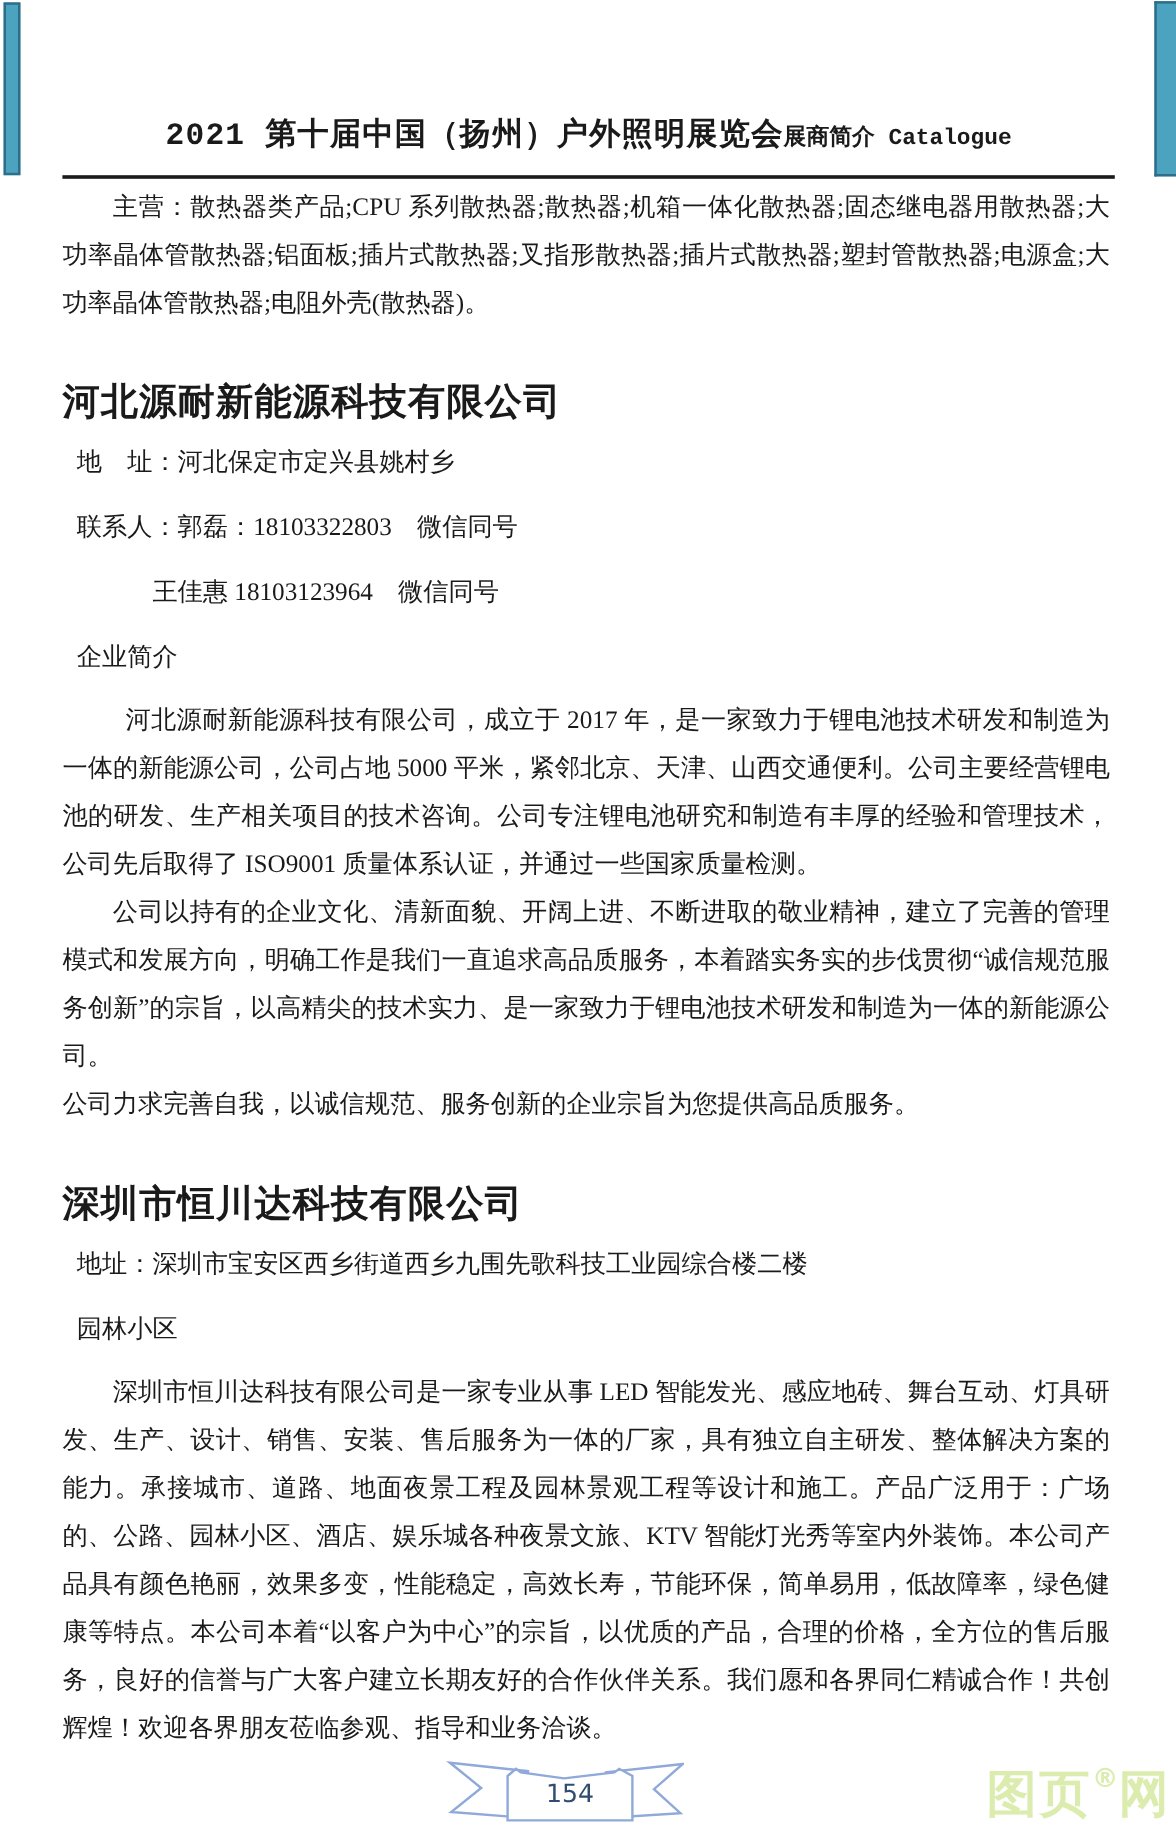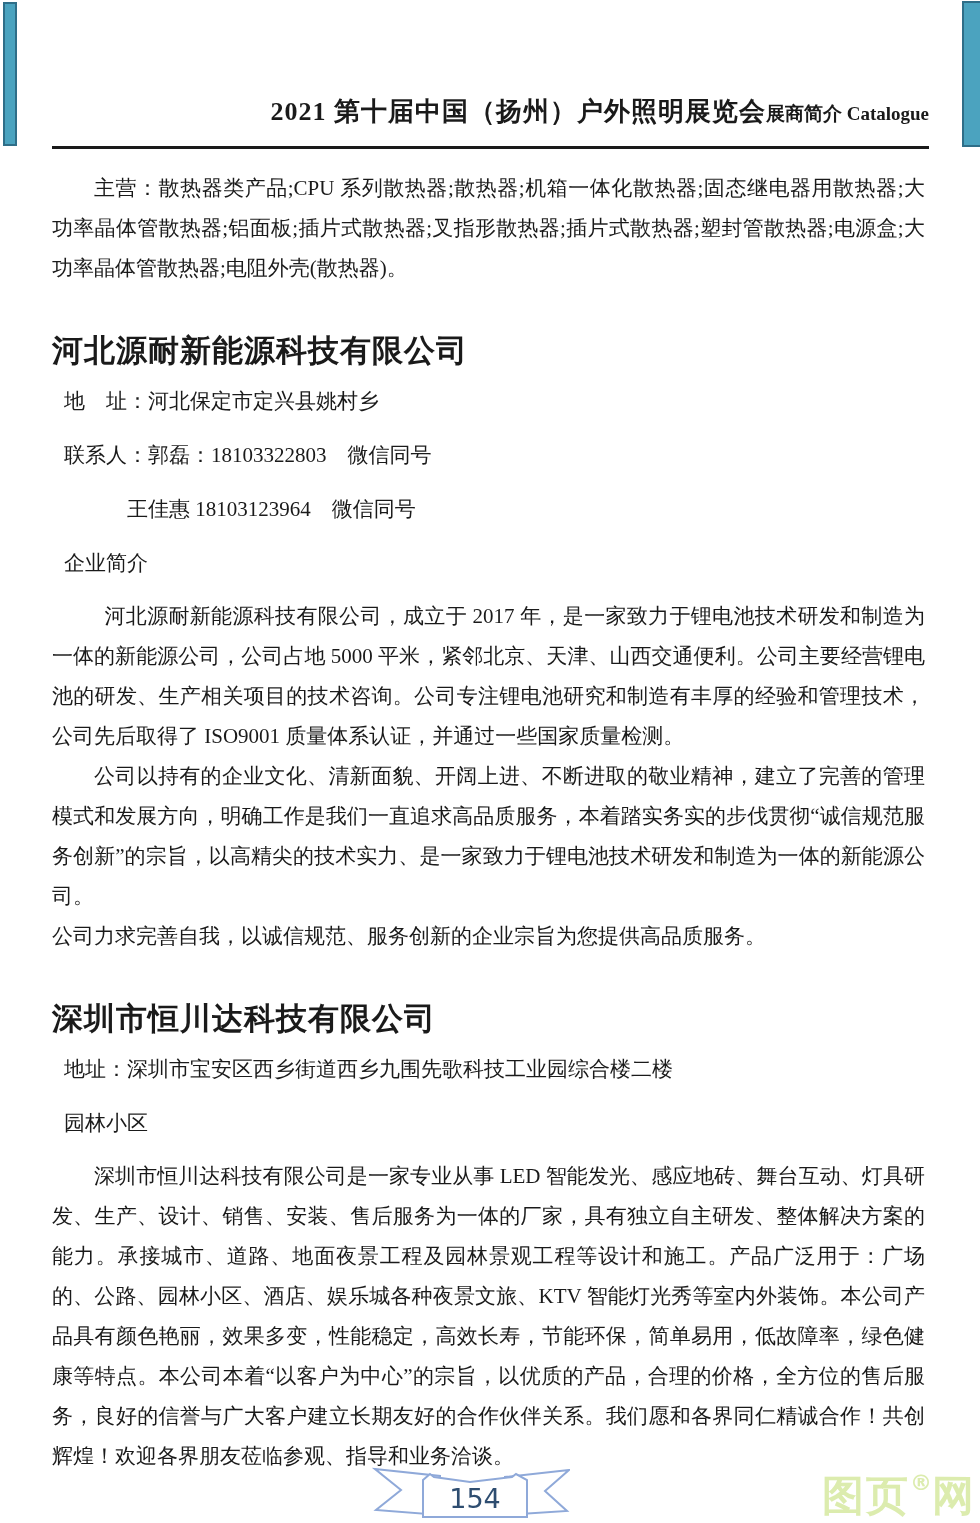--- a/index.html
+++ b/index.html
@@ -9,45 +9,45 @@
     font-family:"Liberation Serif","DejaVu Serif",serif;
   }
   
   .accent-bar { position:absolute; background:#4BA3BF; border:2px solid #2F6E88; box-sizing:border-box; }
   .accent-bar.left  { left:3px;  top:2px; width:14px; height:144px; }
   .accent-bar.right { right:0;   top:1px; width:18px; height:146px; border-right:none; }
 
   
   .header-row {
     position:absolute; left:52px; top:94px; width:877px;
-    display:flex; justify-content:flex-end; align-items:baseline;
-    font-family:Liberation Serif, serif;
+    display:flex; justify-content:center; align-items:baseline;
+    font-family:Liberation Mono, monospace;
   }
   .header-title-left  { font-size:26px; font-weight:700; letter-spacing:1px; }
   .header-title-right { font-size:19px; font-weight:600; }
   .header-rule { position:absolute; left:52px; top:146px; width:877px; height:3px; background:#1a1a1a; }
 
   
-  .content { position:absolute; left:52px; top:168px; width:873px; font-size:21px; }
+  .content { position:absolute; left:52px; top:152px; width:873px; font-size:21px; }
   .para { margin:0; line-height:40px; text-align:justify; text-justify:inter-ideograph; }
   .indent2  { text-indent:2em; }
   .indent25 { text-indent:2.5em; }
   .company-name {
     margin:46px 0 12px; font-size:31px; font-weight:bold; line-height:34px;
     font-family:Liberation Sans, sans-serif; letter-spacing:1px;
   }
   .info { margin:12px; line-height:42px; }
   .contact2 { padding-left:63px; }
 
   
   .ribbon { position:absolute; left:370px; top:1462px; width:200px; height:58px; }
   .ribbon svg { position:absolute; left:0; top:0; }
   .page-number {
     position:absolute; left:53px; top:21px; width:104px; text-align:center;
-    font-size:27px; color:#2E4D70; font-family:"DejaVu Sans",sans-serif;
+    font-size:21px; color:#2E4D70; font-family:"DejaVu Sans",sans-serif;
   }
 
   
   .watermark {
     position:absolute; right:4px; top:1472px; line-height:1;
     font-size:42px; font-weight:bold; color:#DCECAE;
     font-family:"DejaVu Sans",sans-serif; letter-spacing:2px;text-align:right;
   }
   .watermark sup { font-size:22px; vertical-align:20px; letter-spacing:0; }
 </style>

